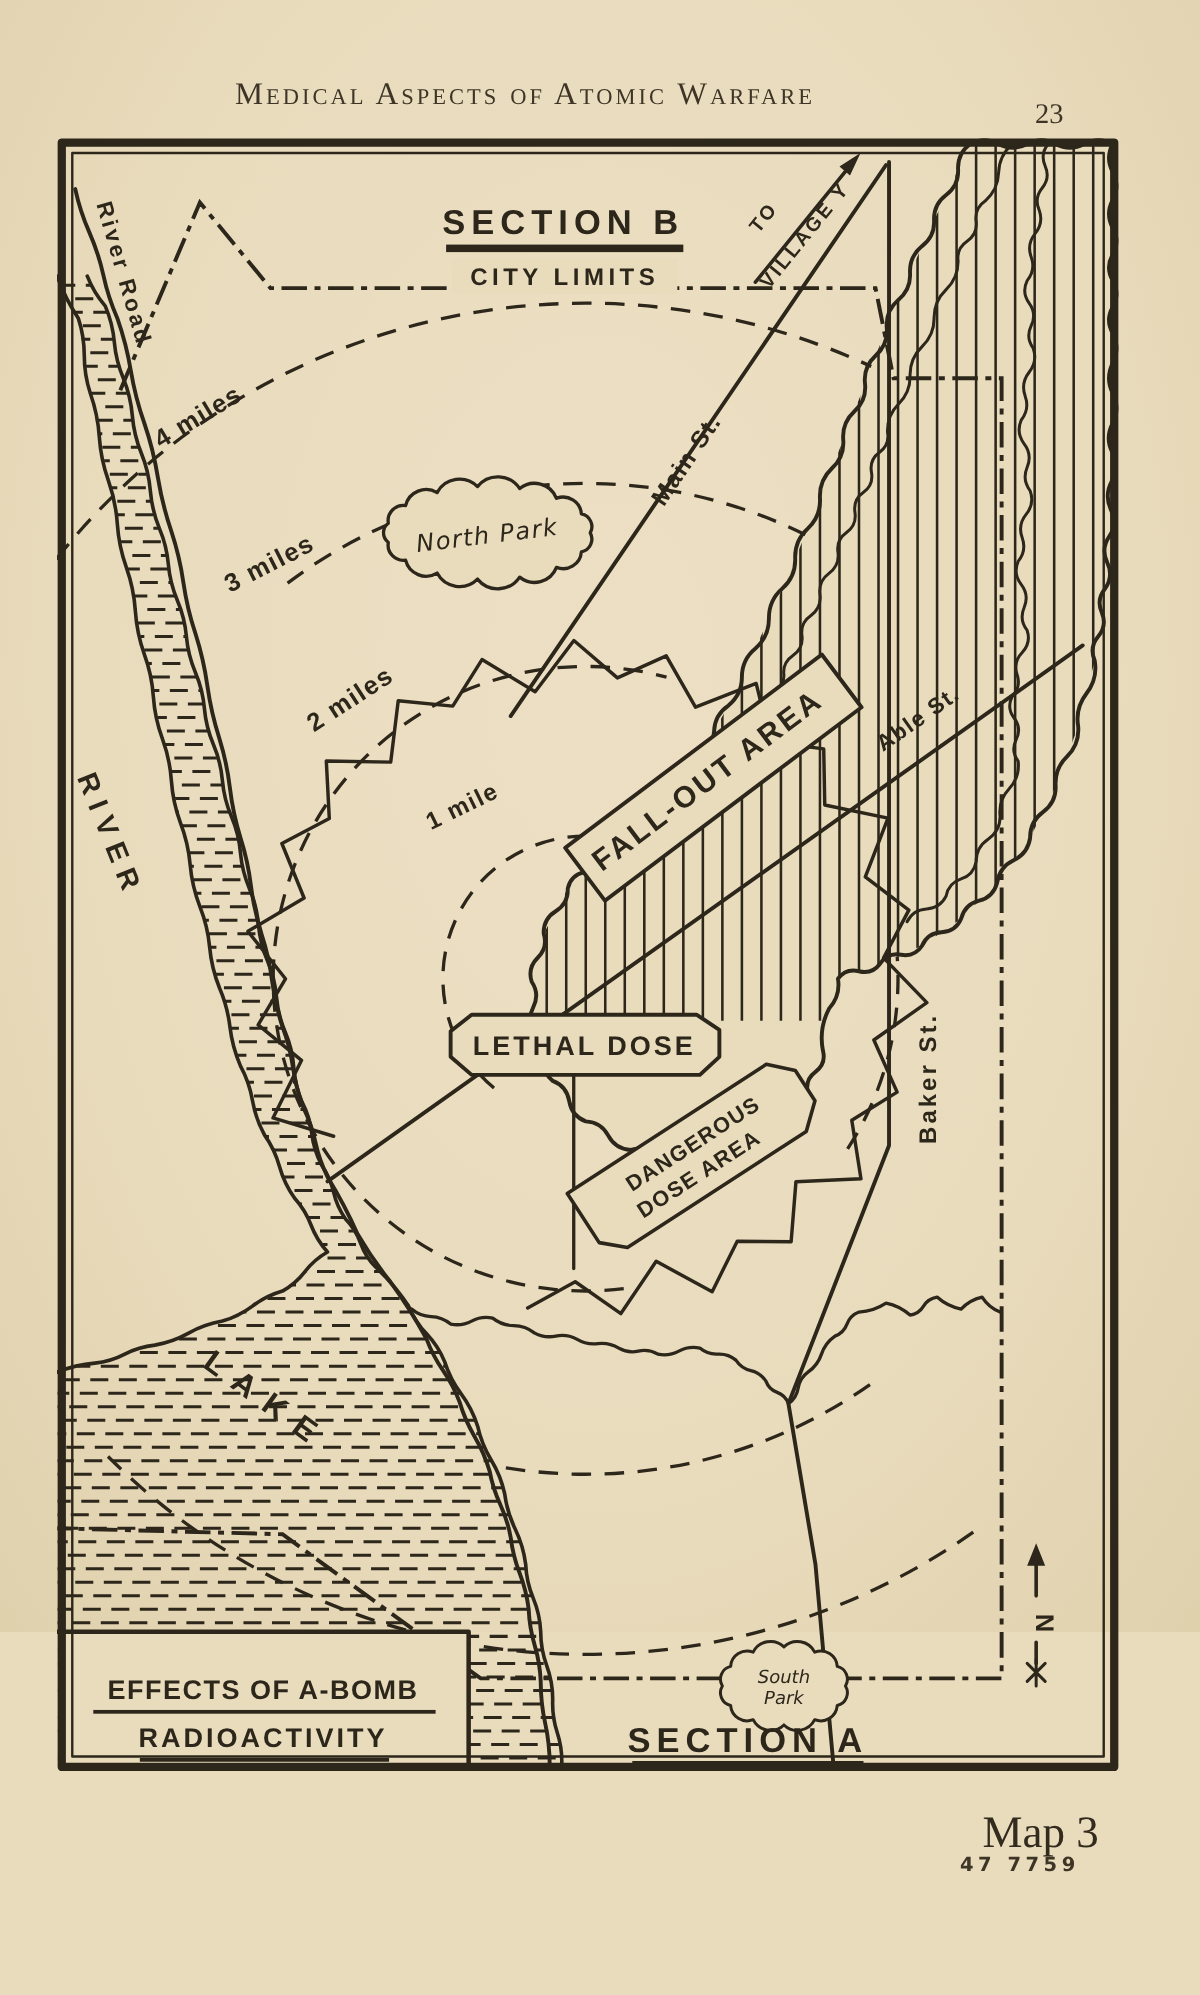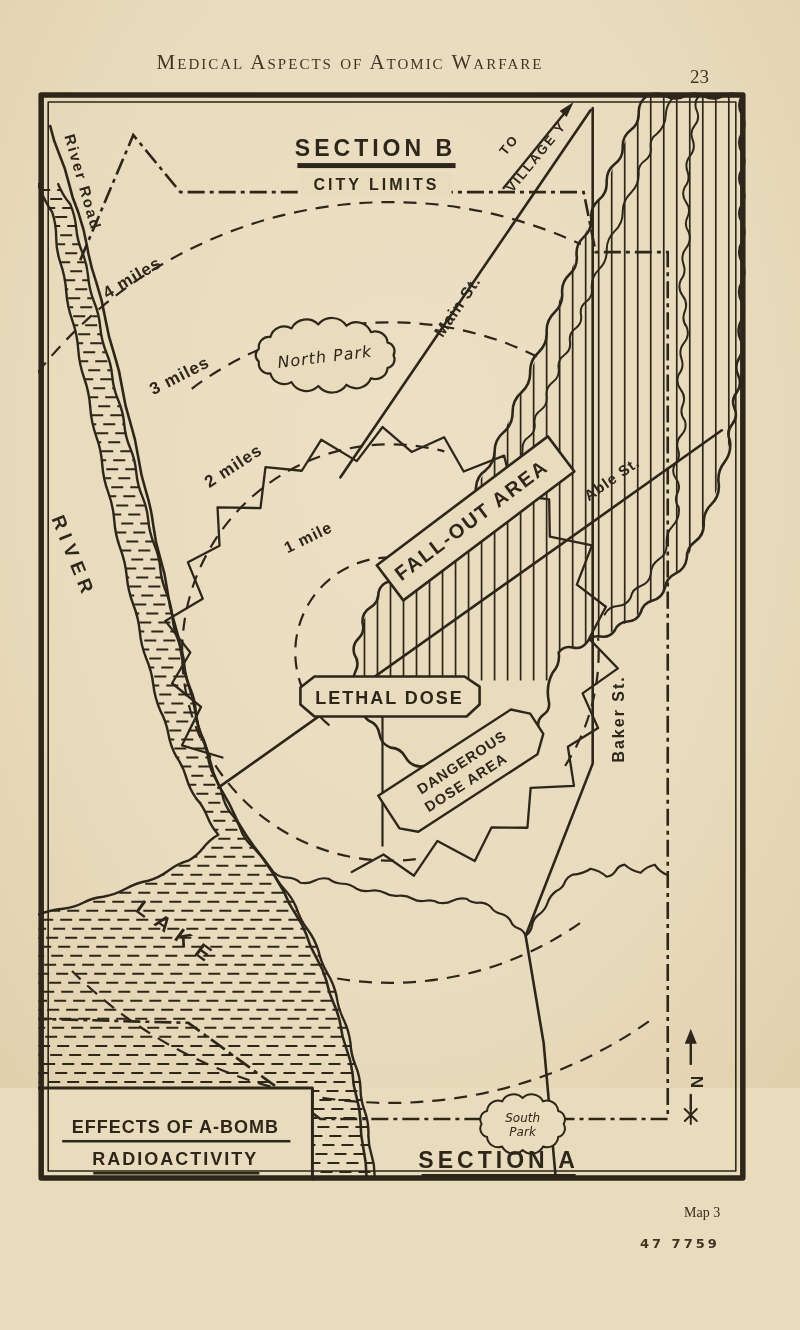--- a/index.html
+++ b/index.html
@@ -17,21 +17,21 @@
   .paper{ fill:var(--paper); }
   .bar  { fill:var(--ink); }
   .t    { font-family:"Liberation Sans","DejaVu Sans",sans-serif; font-weight:bold; fill:var(--ink); }
   .ti   { font-family:"DejaVu Sans",sans-serif; font-style:italic; font-weight:normal; fill:var(--ink); }
   .dash-arc { stroke:var(--ink); fill:none; stroke-width:2.2; stroke-dasharray:13 9; }
   .dashdot  { stroke:var(--ink); fill:none; stroke-width:2.6; stroke-dasharray:17 5 4 5; }
   .hatchv   { stroke:var(--ink); stroke-width:1.7; }
   .hatchw   { stroke:var(--ink); stroke-width:2; stroke-dasharray:12 7; }
   .caption-num { position:absolute; left:640px; top:1236px; font-family:"DejaVu Sans",sans-serif;
                  font-size:13px; letter-spacing:3px; color:#3e3526; font-weight:bold; }
-  .caption-map { position:absolute; left:684px; top:1205px; font-size:14px; color:#332b1e; }
+  .caption-map { position:absolute; left:655px; top:1205px; font-size:30px; color:#332b1e; }
 </style>
 </head>
 <body>
 
 <div class="page">
 
   <div class="running-head">Medical Aspects of Atomic Warfare</div>
   <div class="page-no">23</div>
 
   <div class="map-wrap">

